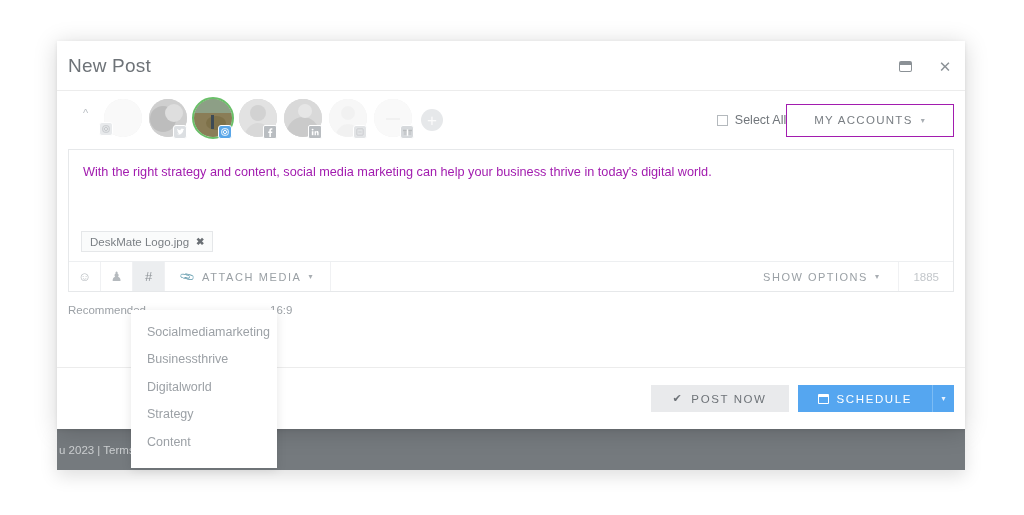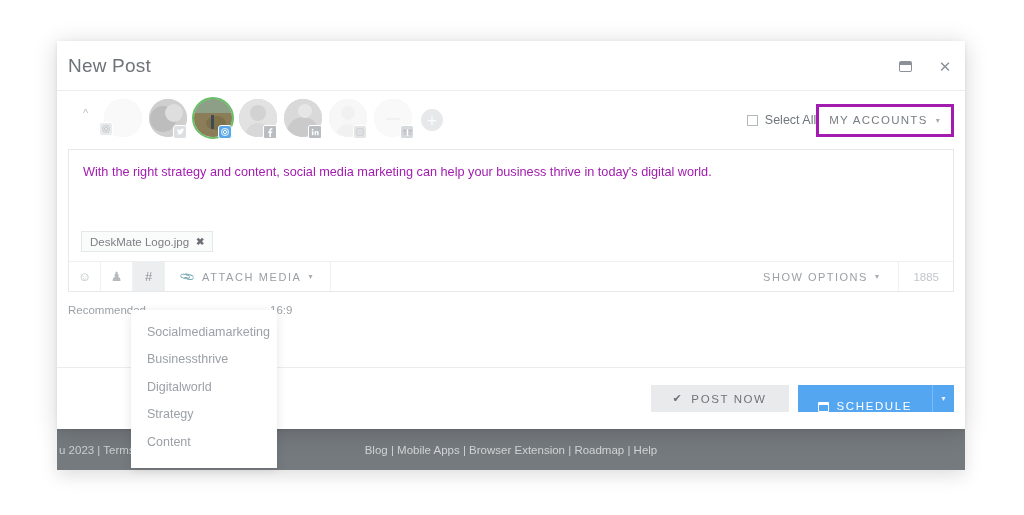--- a/index.html
+++ b/index.html
@@ -96,22 +96,22 @@
 
   .accounts-right {
     margin-left: auto; display: flex; align-items: center; 
   }
   .select-all { display: flex; align-items: center; gap: 7px; cursor: pointer; }
   .chk {
     width: 11px; height: 11px; border: 1px solid #b4b9bd; background: #fff;
   }
   .select-all-label { font-size: 12.5px; color: #71767b; }
   .my-accounts-btn {
-    border: 3px solid #a21caf; background: #fff;
-    height: 33px; padding: 0 10px;
+    border: 1px solid #a21caf; background: #fff;
+    height: 33px; padding: 0 27px;
     display: flex; align-items: center; gap: 8px;
     font-size: 11.5px; letter-spacing: 1.3px; color: #797e83;
     cursor: pointer;
   }
   .cdown { font-size: 8px; color: #a8adb2; }
 
   
   .composer {
     margin: 0 11px;
     border: 1px solid #e6e8ea;
@@ -189,21 +189,21 @@
   .btn-post {
     background: #e9eaec; color: #6e7378;
     height: 27px; padding: 0 22px;
     display:flex;align-items:center;gap:8px;
     font-size: 11.5px; letter-spacing: 1.6px; cursor: pointer;
   }
   .btn-sched-group { display:flex; align-items:stretch; }
   .btn-sched {
     background: #55a6f0; color: #fff;
     height: 27px; padding: 0 20px;
-    display:flex;align-items:flex-end;gap:8px;
+    display:flex;align-items:center;gap:8px;
     font-size: 11.5px; letter-spacing: 1.6px; cursor: pointer;
   }
   .btn-sched-caret {
     background: #55a6f0; color: #eaf3fd;
     width: 22px; height: 27px;
     display:flex;align-items:center;justify-content:center;
     border-left: 1px solid #7cbcf4; font-size: 8px; cursor:pointer;
   }
   .cal {
     width: 11px; height: 10px; border: 1.5px solid #fff; border-radius: 1px;
@@ -243,21 +243,20 @@
     cursor: pointer; white-space: nowrap;
   }
 </style>
 </head>
 <body>
 
 <div id="canvas">
 
   <div class="app-footer">
     <div class="footer-left">u 2023 | Terms</div>
-    <div class="footer-center">Blog | Mobile Apps | Browser Extension | Roadmap | Help</div>
   </div>
 
   <div class="modal">
 
     <div class="modal-header">
       <div class="modal-title">New Post</div>
       <div class="win-controls">
         <div class="win-btn">
           <div class="win-restore"></div>
         </div>

